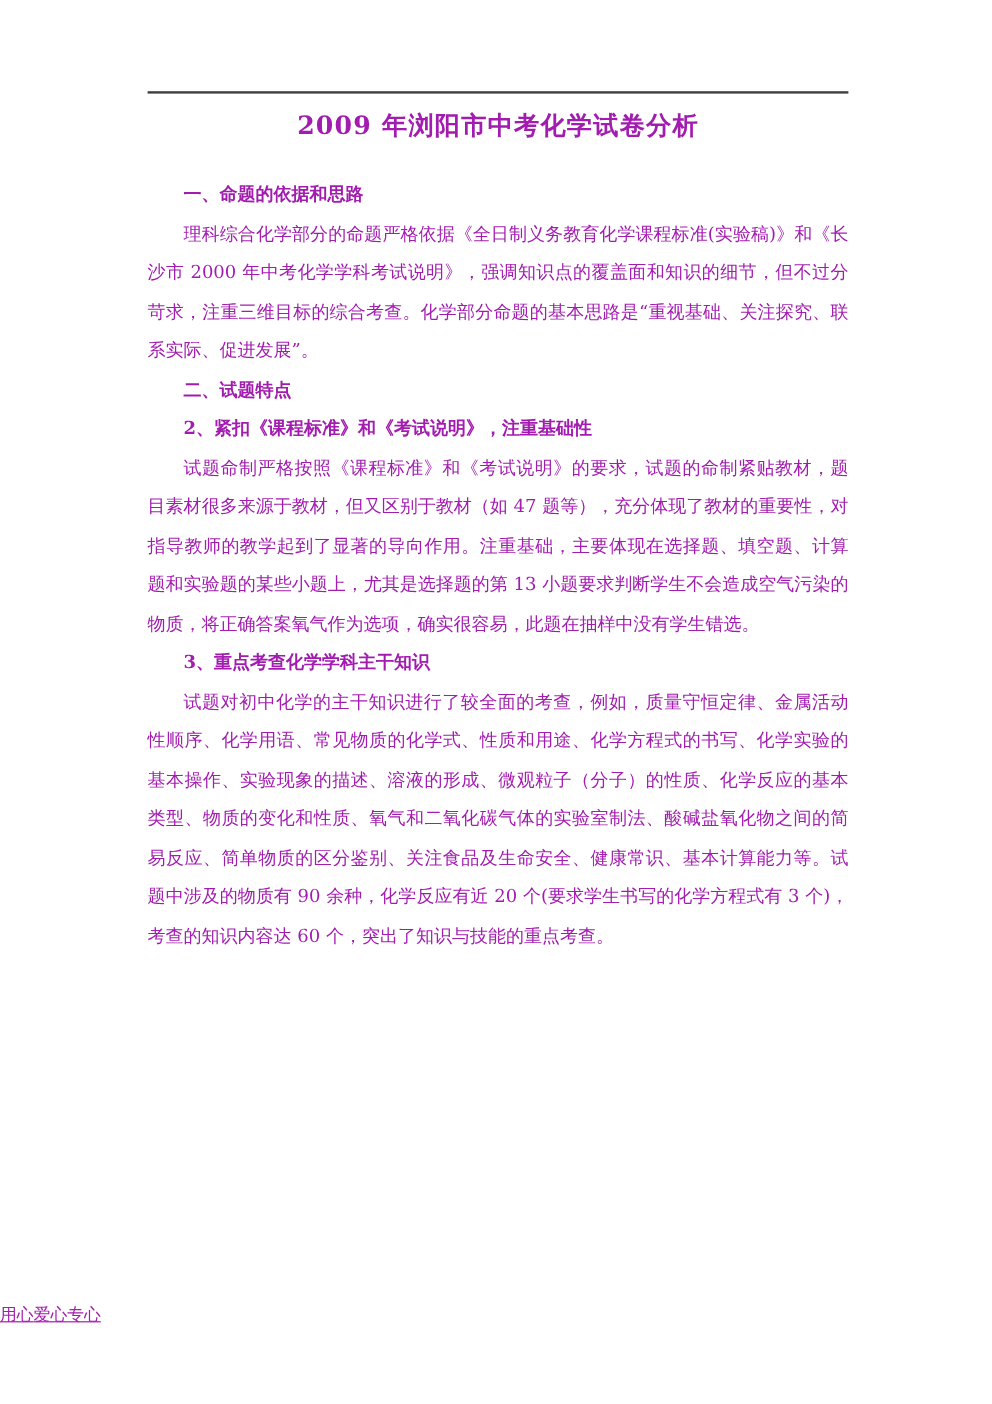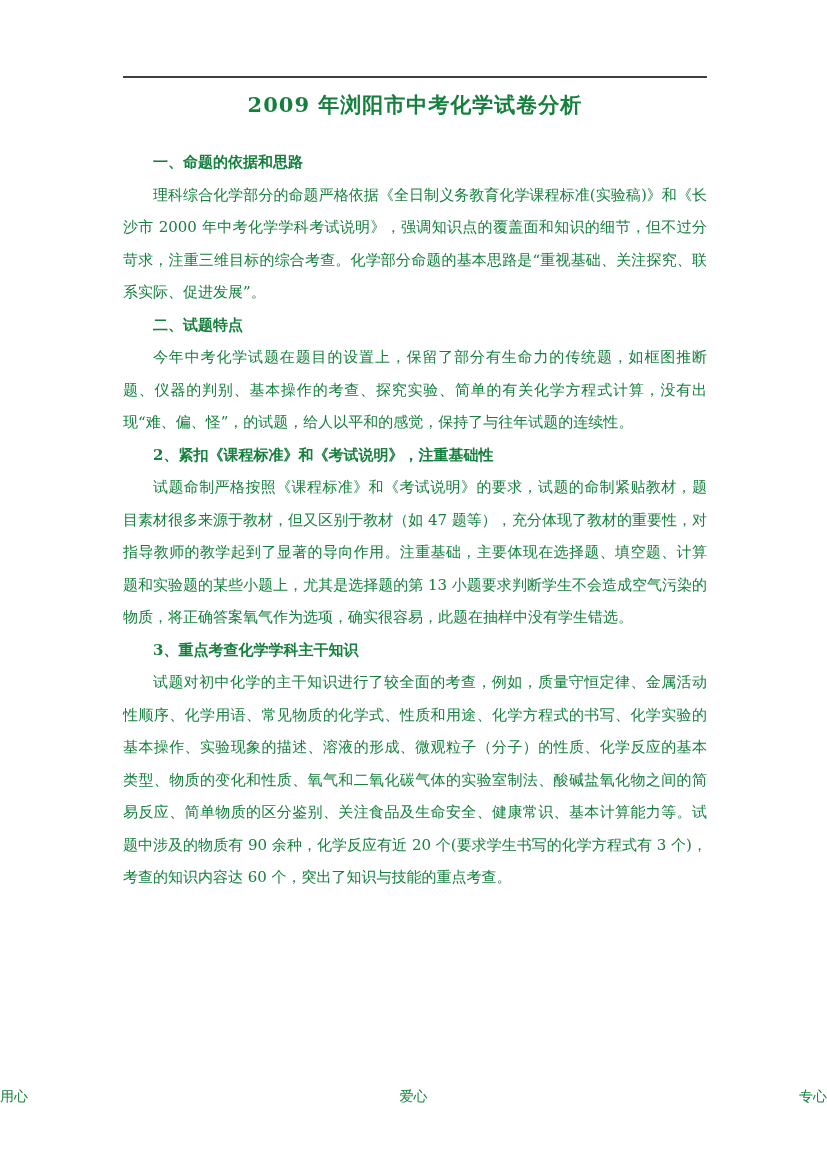--- a/index.html
+++ b/index.html
@@ -5,21 +5,21 @@
   html, body {
     margin: 0;
     padding: 0;
     background: #ffffff;
   }
   .page {
     position: relative;
     width: 827px;
     height: 1170px;
     background: #ffffff;
-    color: #15803d;
+    color: #a21caf;
     font-family: "DejaVu Serif", "Liberation Serif", serif;
     overflow: hidden;
   }
   .content {
     position: absolute;
     left: 123px;
     top: 0;
     width: 584px;
   }
   .header-rule {
@@ -49,44 +49,44 @@
   }
   .heading {
     font-weight: 700;
   }
   .page-footer {
     position: absolute;
     left: 0;
     right: 0;
     top: 1086px;
     display: flex;
-    justify-content: space-between;
+    justify-content: flex-start;
     font-size: 14px;
     line-height: 20px;
+    text-decoration: underline;
   }
 </style>
 </head>
 <body>
 
 <div class="page">
   <div class="content">
 
     <div class="header-rule"></div>
 
     <h1 class="doc-title">2009 年浏阳市中考化学试卷分析</h1>
 
     <div class="blocks">
       <p class="blk heading">一、命题的依据和思路</p>
 
       <p class="blk">理科综合化学部分的命题严格依据《全日制义务教育化学课程标准(实验稿)》和《长沙市 2000 年中考化学学科考试说明》，强调知识点的覆盖面和知识的细节，但不过分苛求，注重三维目标的综合考查。化学部分命题的基本思路是“重视基础、关注探究、联系实际、促进发展”。</p>
 
       <p class="blk heading">二、试题特点</p>
 
 
-      <p class="blk">今年中考化学试题在题目的设置上，保留了部分有生命力的传统题，如框图推断题、仪器的判别、基本操作的考查、探究实验、简单的有关化学方程式计算，没有出现“难、偏、怪”，的试题，给人以平和的感觉，保持了与往年试题的连续性。</p>
 
       <p class="blk heading">2、紧扣《课程标准》和《考试说明》，注重基础性</p>
 
       <p class="blk">试题命制严格按照《课程标准》和《考试说明》的要求，试题的命制紧贴教材，题目素材很多来源于教材，但又区别于教材（如 47 题等），充分体现了教材的重要性，对指导教师的教学起到了显著的导向作用。注重基础，主要体现在选择题、填空题、计算题和实验题的某些小题上，尤其是选择题的第 13 小题要求判断学生不会造成空气污染的物质，将正确答案氧气作为选项，确实很容易，此题在抽样中没有学生错选。</p>
 
 
       <p class="blk heading">3、重点考查化学学科主干知识</p>
 
       <p class="blk">试题对初中化学的主干知识进行了较全面的考查，例如，质量守恒定律、金属活动性顺序、化学用语、常见物质的化学式、性质和用途、化学方程式的书写、化学实验的基本操作、实验现象的描述、溶液的形成、微观粒子（分子）的性质、化学反应的基本类型、物质的变化和性质、氧气和二氧化碳气体的实验室制法、酸碱盐氧化物之间的简易反应、简单物质的区分鉴别、关注食品及生命安全、健康常识、基本计算能力等。试题中涉及的物质有 90 余种，化学反应有近 20 个(要求学生书写的化学方程式有 3 个)，考查的知识内容达 60 个，突出了知识与技能的重点考查。</p>
     </div>

